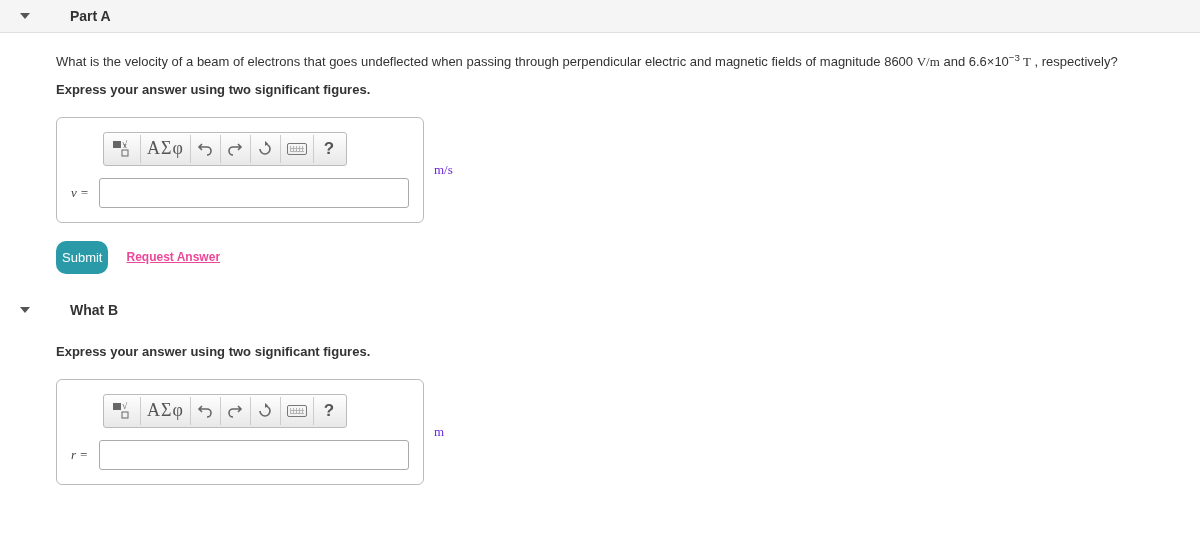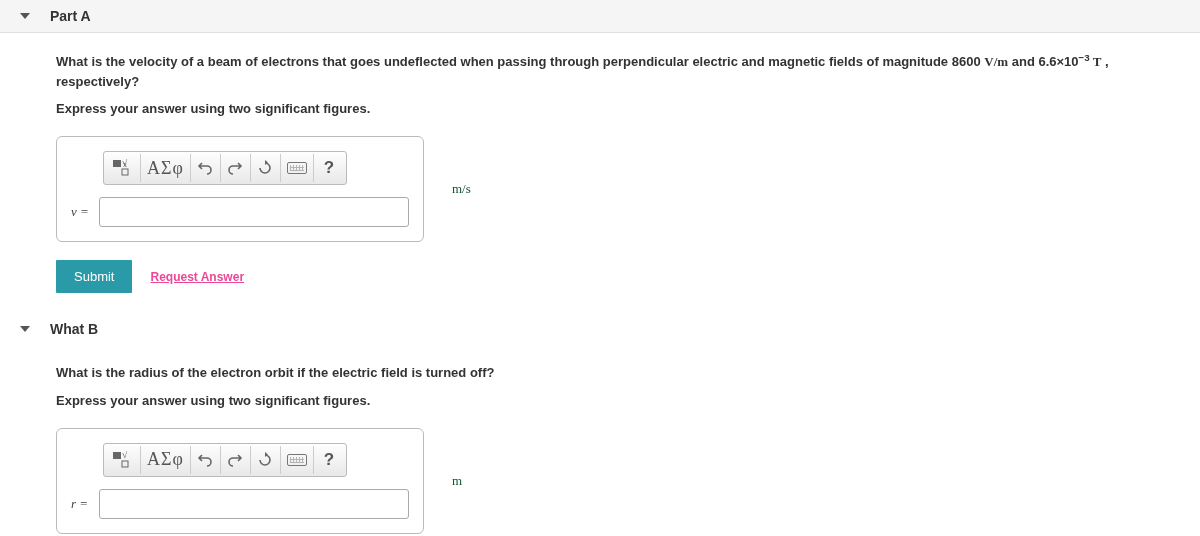--- a/index.html
+++ b/index.html
@@ -9,38 +9,39 @@
     color: #333;
     background: #fff;
     width: 1200px;
   }
   .part-header {
     display: flex;
     align-items: center;
     padding: 8px 20px;
     font-weight: bold;
     font-size: 14px;
+    gap: 20px;
   }
   .part-header-gray {
     background: #f5f5f5;
     border-bottom: 1px solid #e0e0e0;
   }
   .caret {
     display: inline-block;
     width: 0; height: 0;
     border-left: 5px solid transparent;
     border-right: 5px solid transparent;
     border-top: 6px solid #555;
     margin-right: 20px;
   }
   .part-body {
     padding: 18px 56px 20px 56px;
   }
   .question-text {
-    font-weight: bold;
+    font-weight: normal;
     color: #333;
     margin-bottom: 10px;
     line-height: 1.5;
   }
   .instruction-text {
     font-weight: bold;
     margin-bottom: 20px;
   }
   .answer-area {
     border: 1px solid #bbb;
@@ -91,38 +92,38 @@
   }
   .answer-input {
     border: 1px solid #aaa;
     border-radius: 3px;
     height: 30px;
     width: 310px;
     padding: 4px 6px;
     font-size: 13px;
   }
   .unit-label {
-    margin-left: 28px;
+    margin-left: 10px;
     font-family: Georgia, serif;
-    color: #14532d;
+    color: #6d28d9;
   }
   .action-row {
     margin-top: 18px;
     display: flex;
     align-items: center;
     gap: 18px;
   }
   .submit-btn {
     background: #2a9aa8;
     color: #fff;
     border: none;
-    padding: 9px 18px;
+    padding: 9px 6px;
     font-size: 13px;
     cursor: pointer;
-    border-radius: 1px;
+    border-radius: 10px;
   }
   .request-link {
     color: #ec4899;
     text-decoration: underline;
     font-weight: bold;
     font-size: 12px;
     cursor: pointer;
   }
   sup { font-size: 0.75em; }
   .serif { font-family: Georgia, 'Times New Roman', serif; }
@@ -203,21 +204,20 @@
     <a class="request-link">Request Answer</a>
   </div>
 </div>
 
 <div class="part-header">
   <span class="caret"></span>
   <span>What B</span>
 </div>
 
 <div class="part-body">
-  <p class="question-text">What is the radius of the electron orbit if the electric field is turned off?</p>
   <p class="instruction-text">Express your answer using two significant figures.</p>
 
   <div style="display:flex;align-items:center;">
     <div class="answer-area">
       <div class="toolbar">
         <span class="tool-btn">
           <svg width="22" height="18" viewBox="0 0 22 18">
               <rect x="1" y="1" width="8" height="7" fill="#666"></rect>
               <rect x="10" y="10" width="6" height="6" fill="none" stroke="#666"></rect>
               <text x="10" y="7" font-size="10" fill="#666" font-family="Georgia" font-style="italic">√</text>

